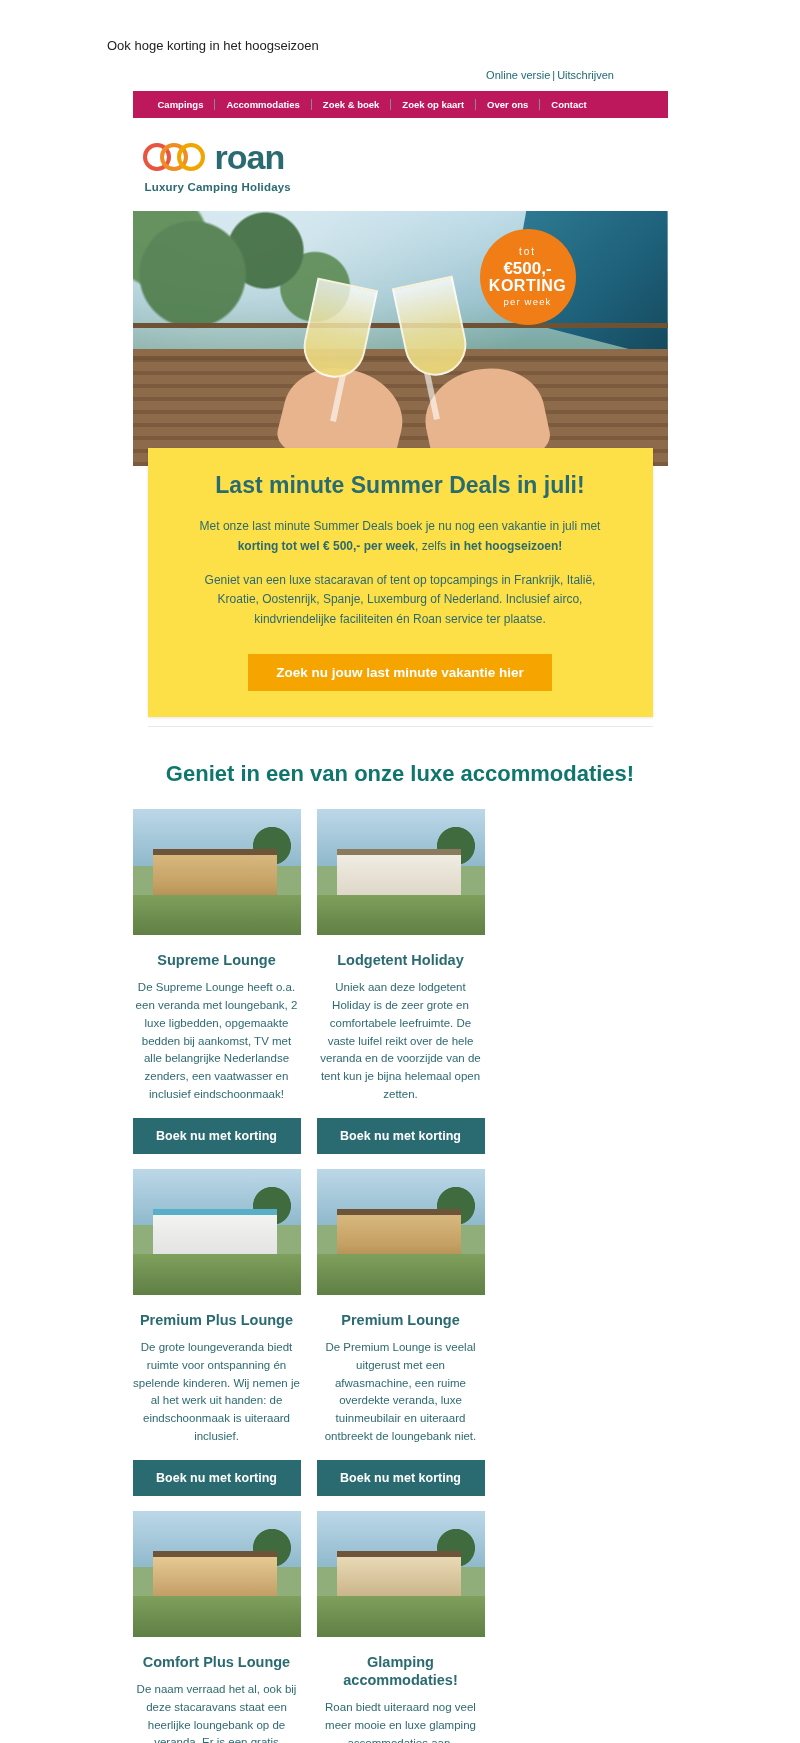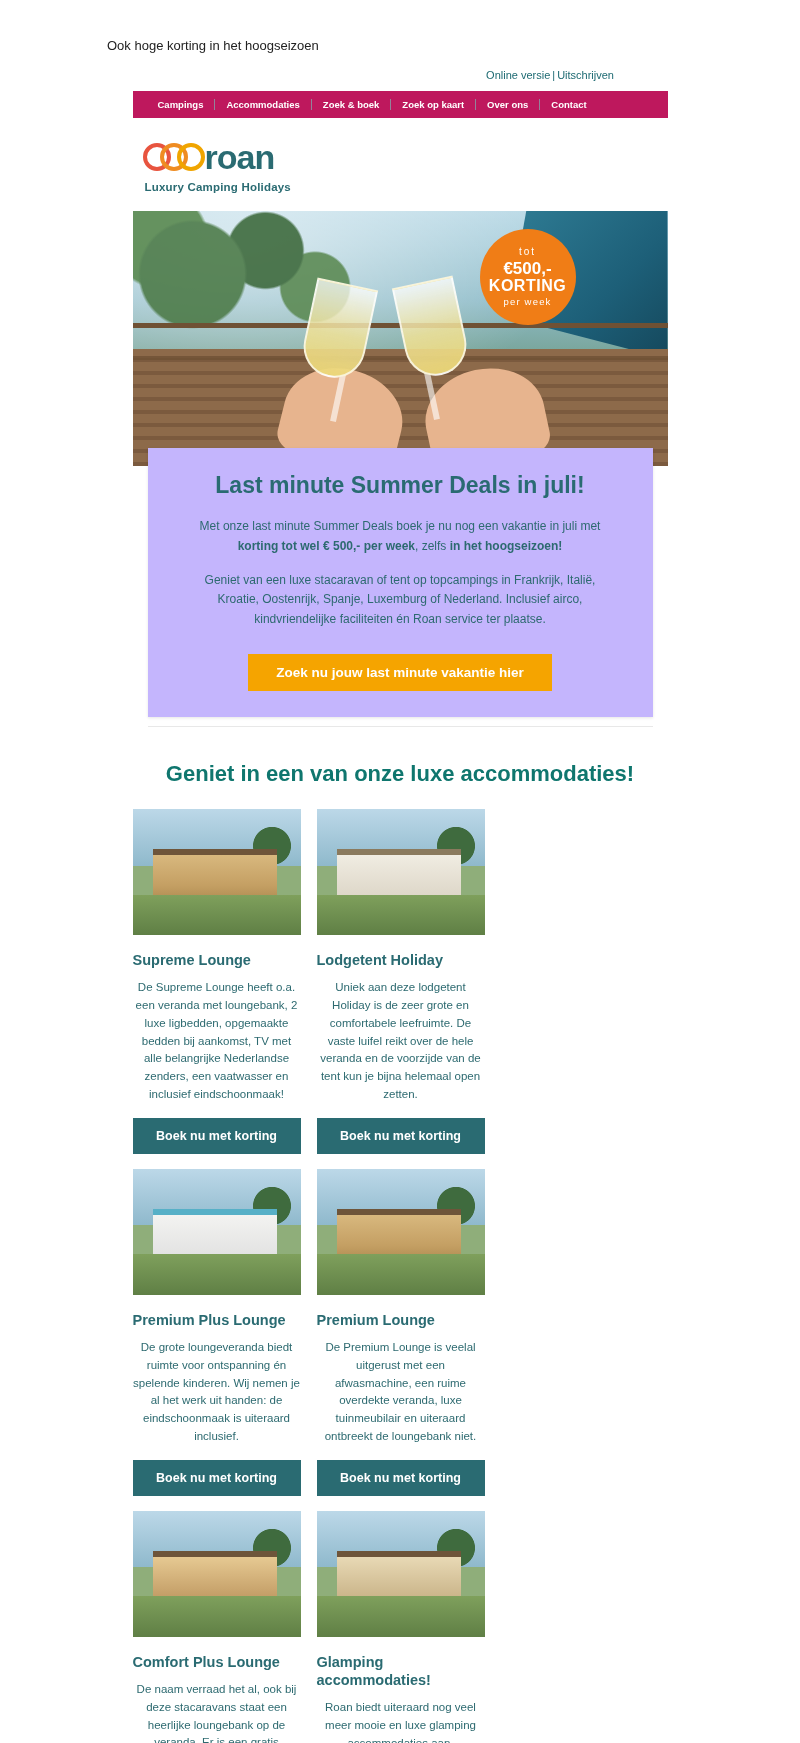--- a/index.html
+++ b/index.html
@@ -47,21 +47,21 @@
     width: 1px; height: 11px; background: #7fb0b4; opacity: .7;
   }
 
   
   .logoblock {
     padding: 22px 0 18px 10px;
     display: flex;
     flex-direction: column;
     align-items: flex-start;
   }
-  .logorow { display: flex; align-items: center; }
+  .logorow { display: flex; align-items: center; gap: 10px; }
   .rings { position: relative; width: 62px; height: 34px; }
   .ring {
     position: absolute; top: 3px;
     width: 28px; height: 28px;
     border-radius: 50%;
     border: 4px solid;
     background: transparent;
   }
   .ring.r1 { left: 0; border-color: #e8543f; }
   .ring.r2 { left: 17px; border-color: #f0a500; }
@@ -147,21 +147,21 @@
   }
   .badge .b1 { font-size: 10px; letter-spacing: 2px; }
   .badge .b2 { font-size: 17px; font-weight: bold; margin-top: 2px; }
   .badge .b3 { font-size: 16px; font-weight: bold; letter-spacing: .5px; }
   .badge .b4 { font-size: 9.5px; letter-spacing: 1.2px; margin-top: 2px; }
 
   
   .card {
     position: relative;
     width: 505px; margin: -18px auto 0;
-    background: #c4b5fd;
+    background: #fde047;
     padding: 24px 22px 26px;
     text-align: center;
     box-shadow: 0 1px 3px rgba(0,0,0,.10);
   }
   .card h1 {
     margin: 0 0 18px;
     font-size: 23px; color: #2a6b72; font-weight: bold;
   }
   .card p {
     margin: 0 0 14px;
@@ -216,20 +216,21 @@
   .thumb .tree {
     position: absolute; right: 4%; top: 4%; width: 26%; height: 46%;
     background: radial-gradient(circle at 50% 55%, #3f6b3e 0 48%, rgba(63,107,62,0) 50%);
   }
   .thumb.t2 .unit { background: linear-gradient(180deg,#f0ece2 0%,#d9d2c2 100%); border-top-color:#8a7a5e; }
   .thumb.t3 .unit { background: linear-gradient(180deg,#f3f3f1 0%,#dedede 100%); border-top-color:#57b0c7; }
   .thumb.t5 .unit { background: linear-gradient(180deg,#e6c992 0%,#b9915a 100%); }
   .thumb.t6 .unit { background: linear-gradient(180deg,#e8d9b5 0%,#c2ab7e 100%); }
   .cell h3 {
     margin: 16px 0 10px;
+    text-align: center;
     font-size: 14.5px; color: #2a6b72; font-weight: bold;
     line-height: 1.25;
   }
   .cell p {
     margin: 0 0 14px;
     text-align: center;
     font-size: 11.5px; color: #2d6a70; line-height: 1.55;
   }
   .cell .btn {
     margin-top: auto;

